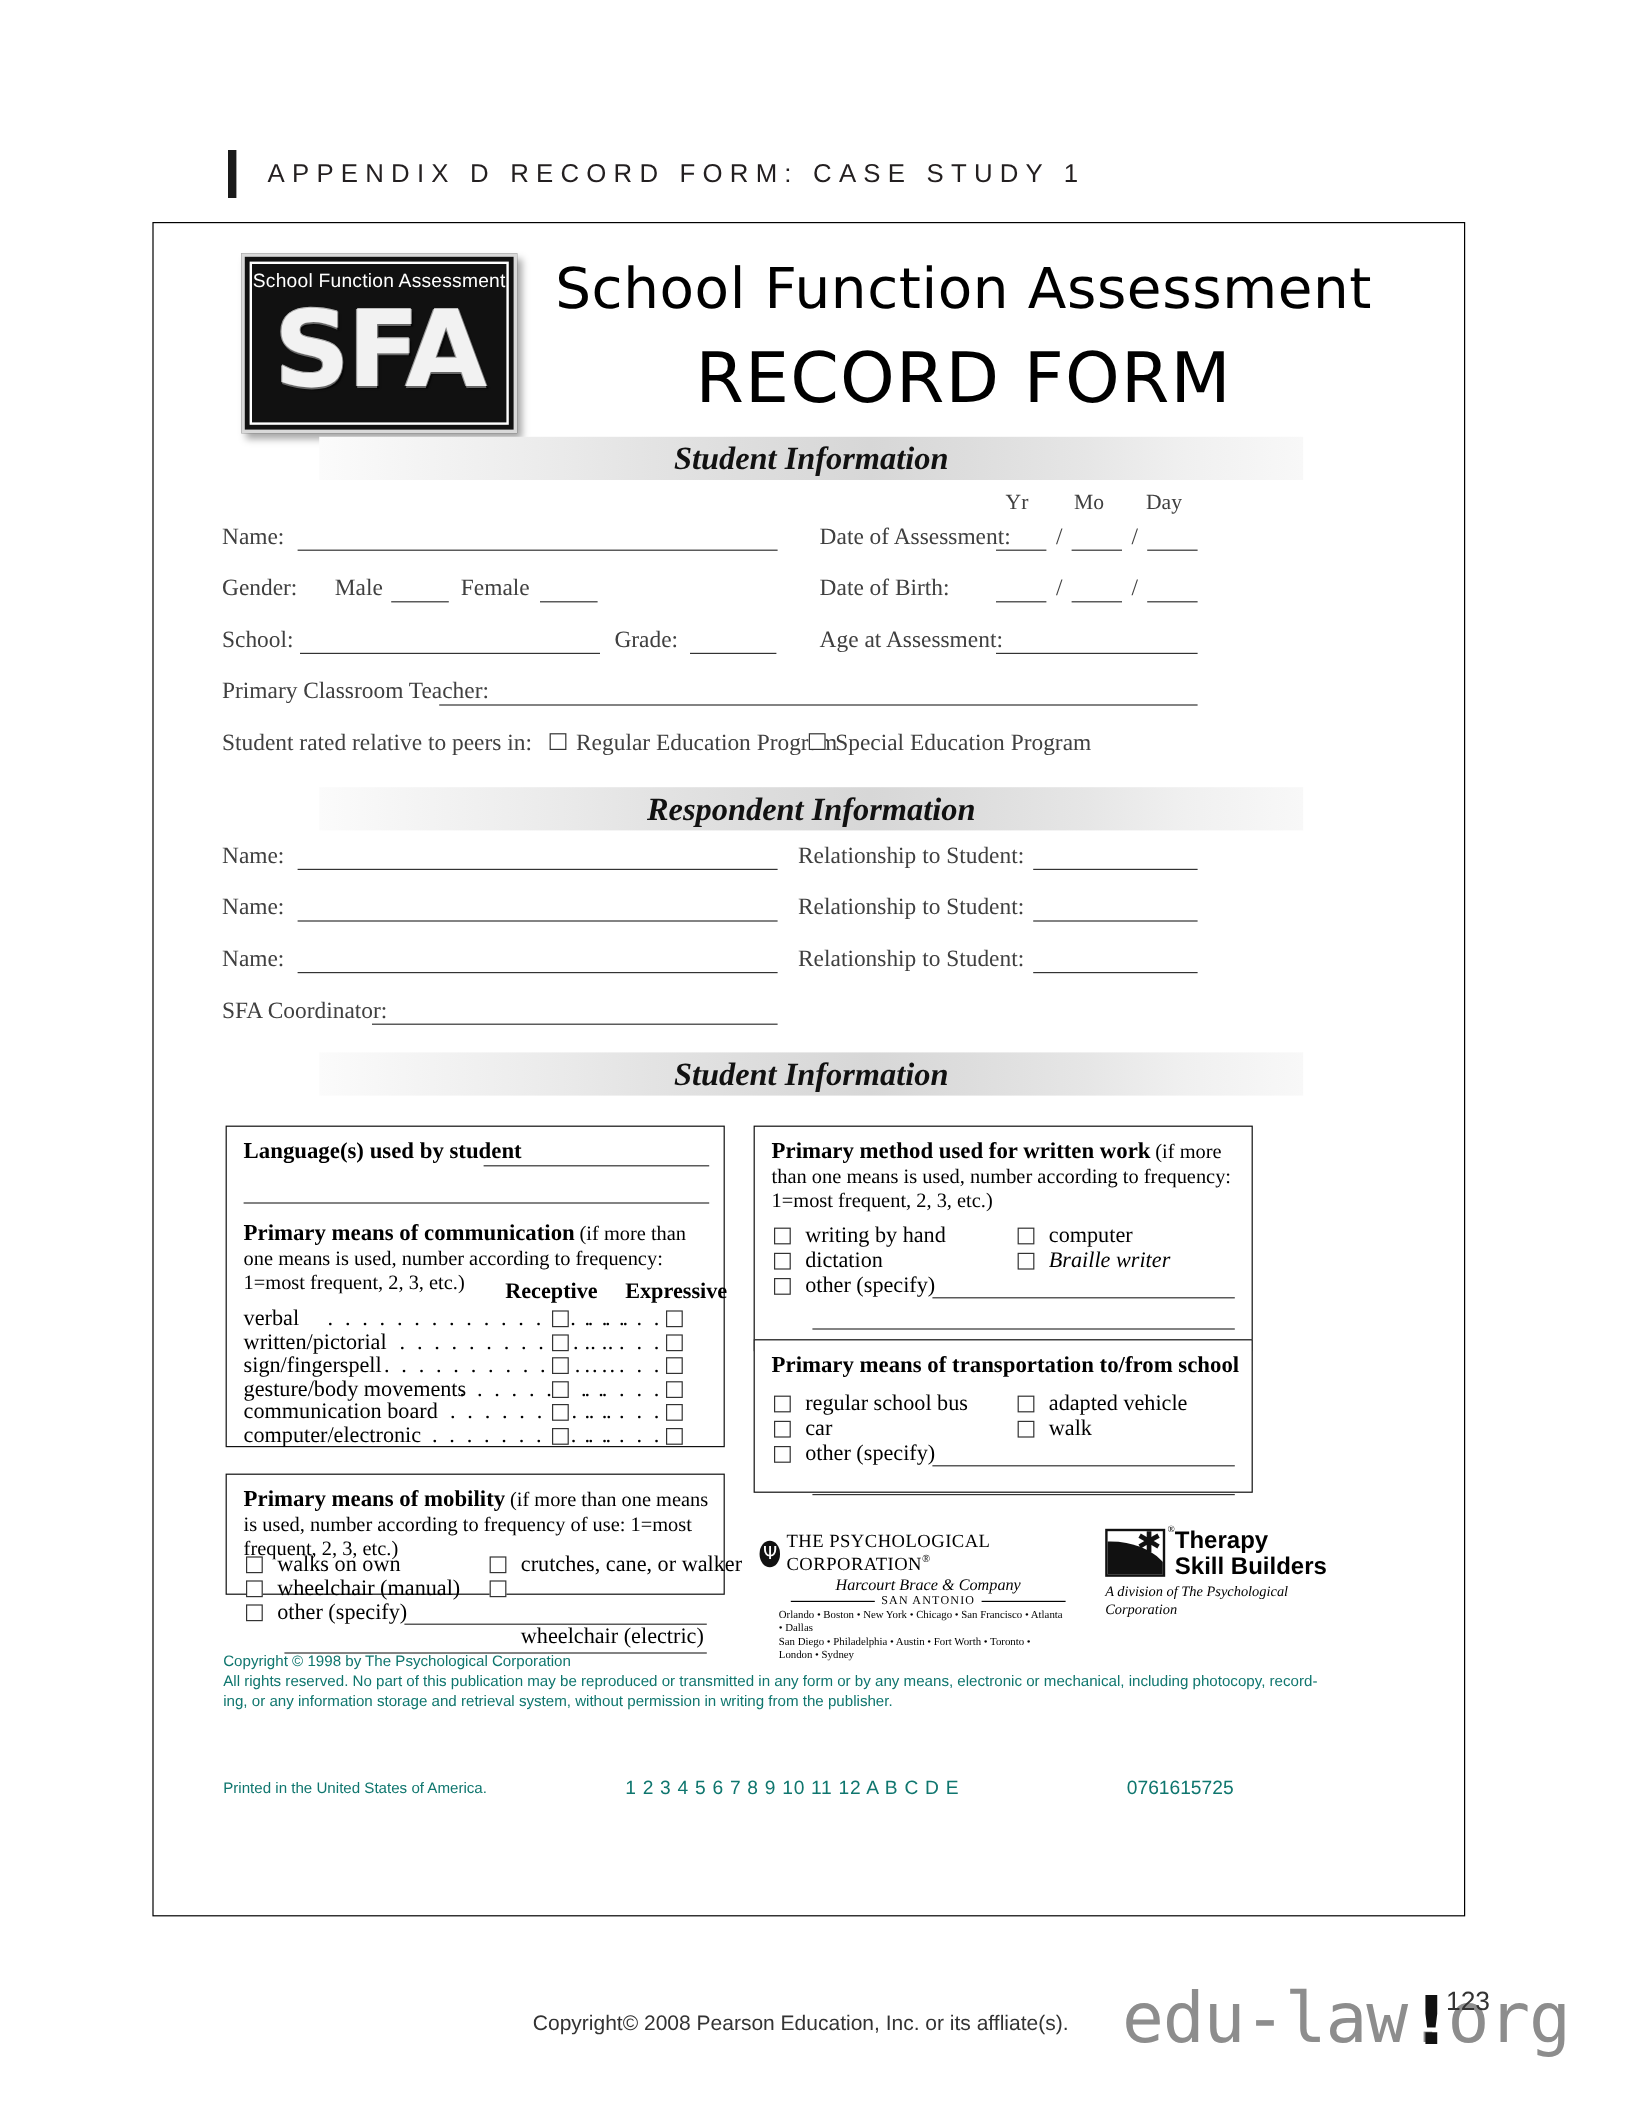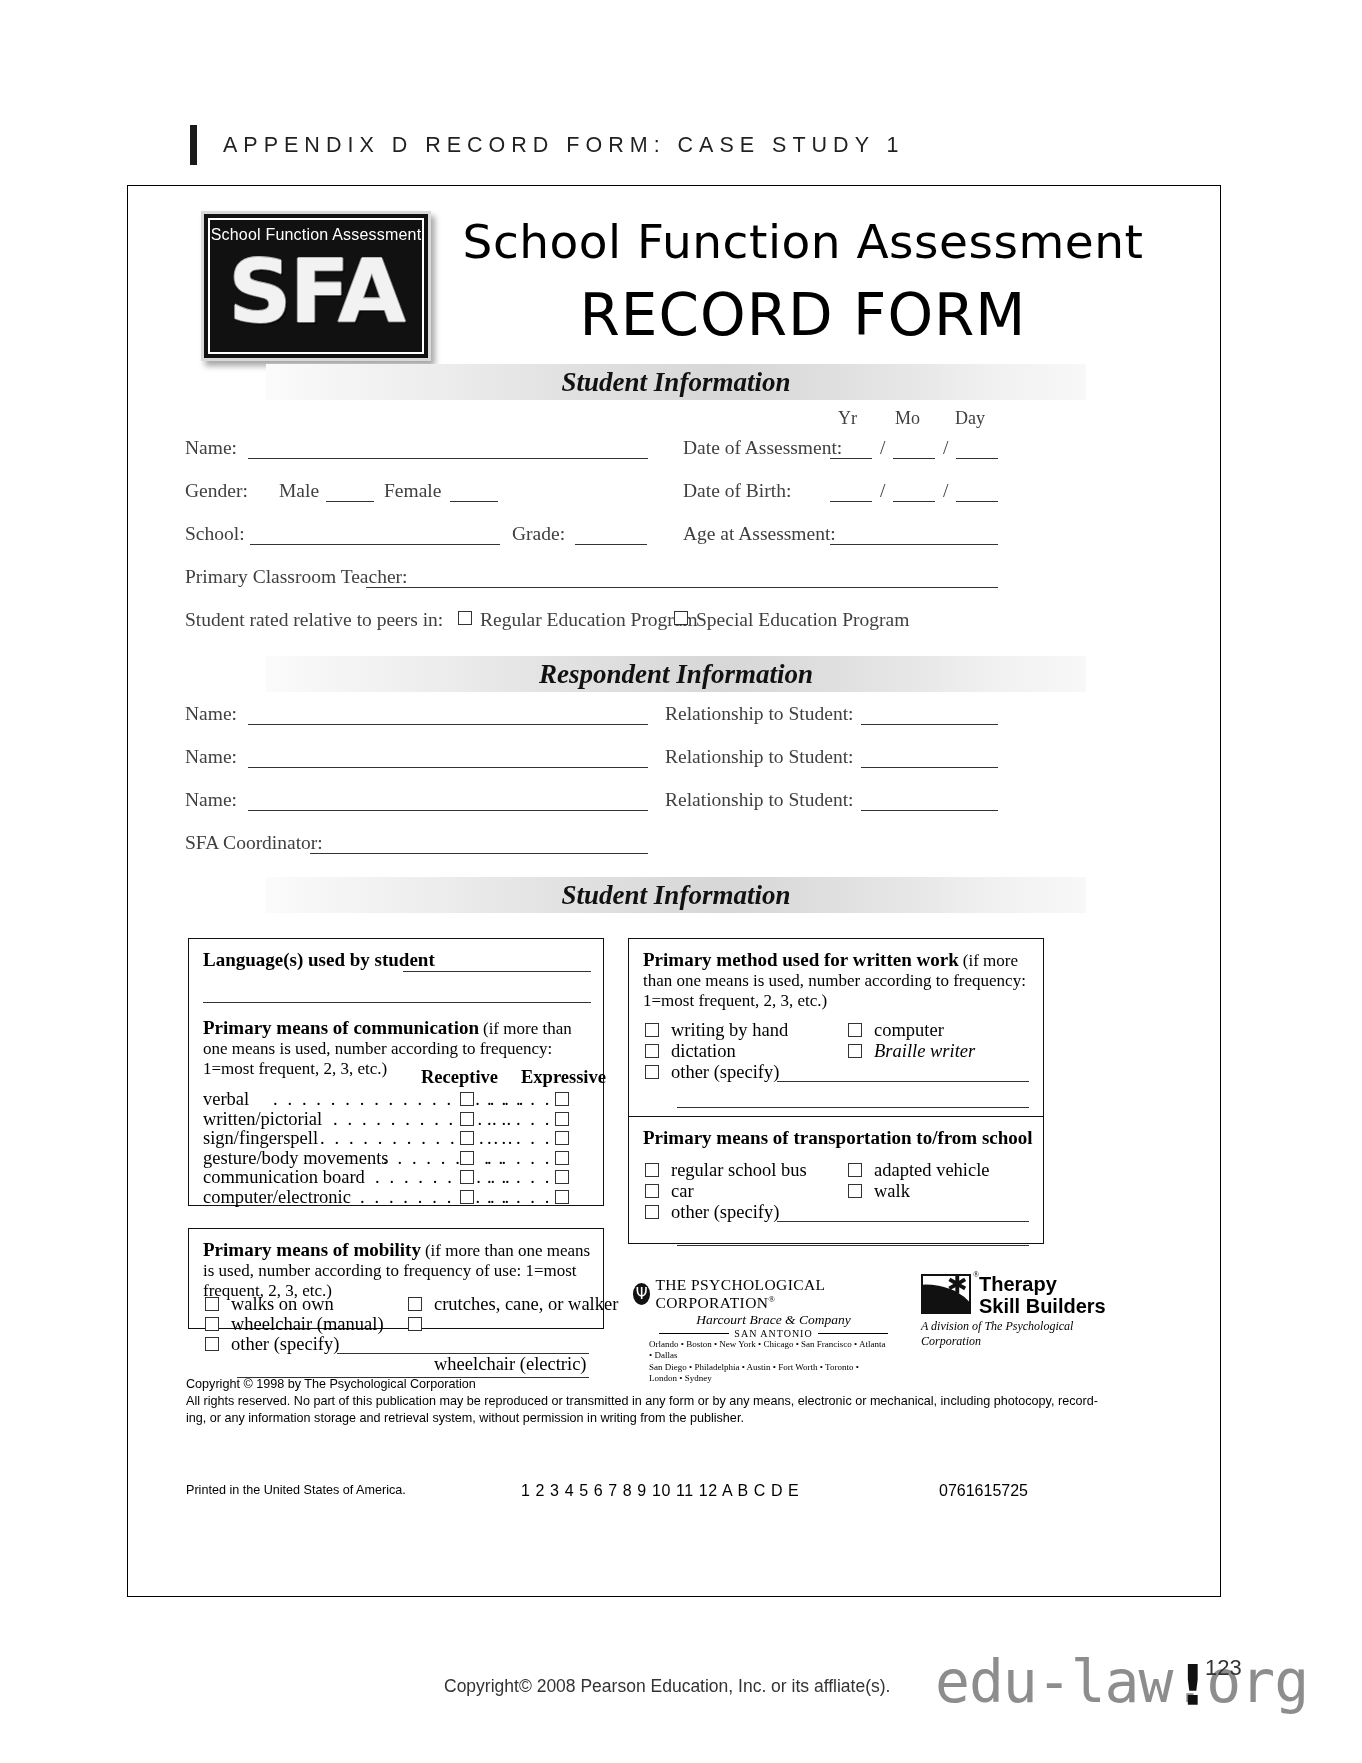--- a/index.html
+++ b/index.html
@@ -142,21 +142,21 @@
   }
   .tsb-star{
     position:absolute;right:1px;top:-4px;color:#111;font-size:25px;
     font-family:"DejaVu Sans",sans-serif;line-height:1;
   }
   .tsb-name{font-family:"Liberation Sans",sans-serif;font-weight:700;font-size:20px;line-height:1.08;}
   .tsb-sub{font-family:"Liberation Serif",serif;font-style:italic;font-size:12px;}
   
   .fine{
     position:absolute;font-family:"Liberation Sans",sans-serif;
-    font-size:12.6px;color:#000000;line-height:1.34;
+    font-size:12.6px;color:#0f766e;line-height:1.34;
   }
   .fine i{font-style:italic;}
   
   .foot-cr{
     position:absolute;left:444px;top:1676px;
     font-family:"Liberation Sans",sans-serif;font-size:17.5px;color:#333;
   }
   .foot-brand{
     position:absolute;left:935px;top:1648px;
     font-family:"DejaVu Sans Mono",monospace;font-size:58px;color:#8d8d8d;

